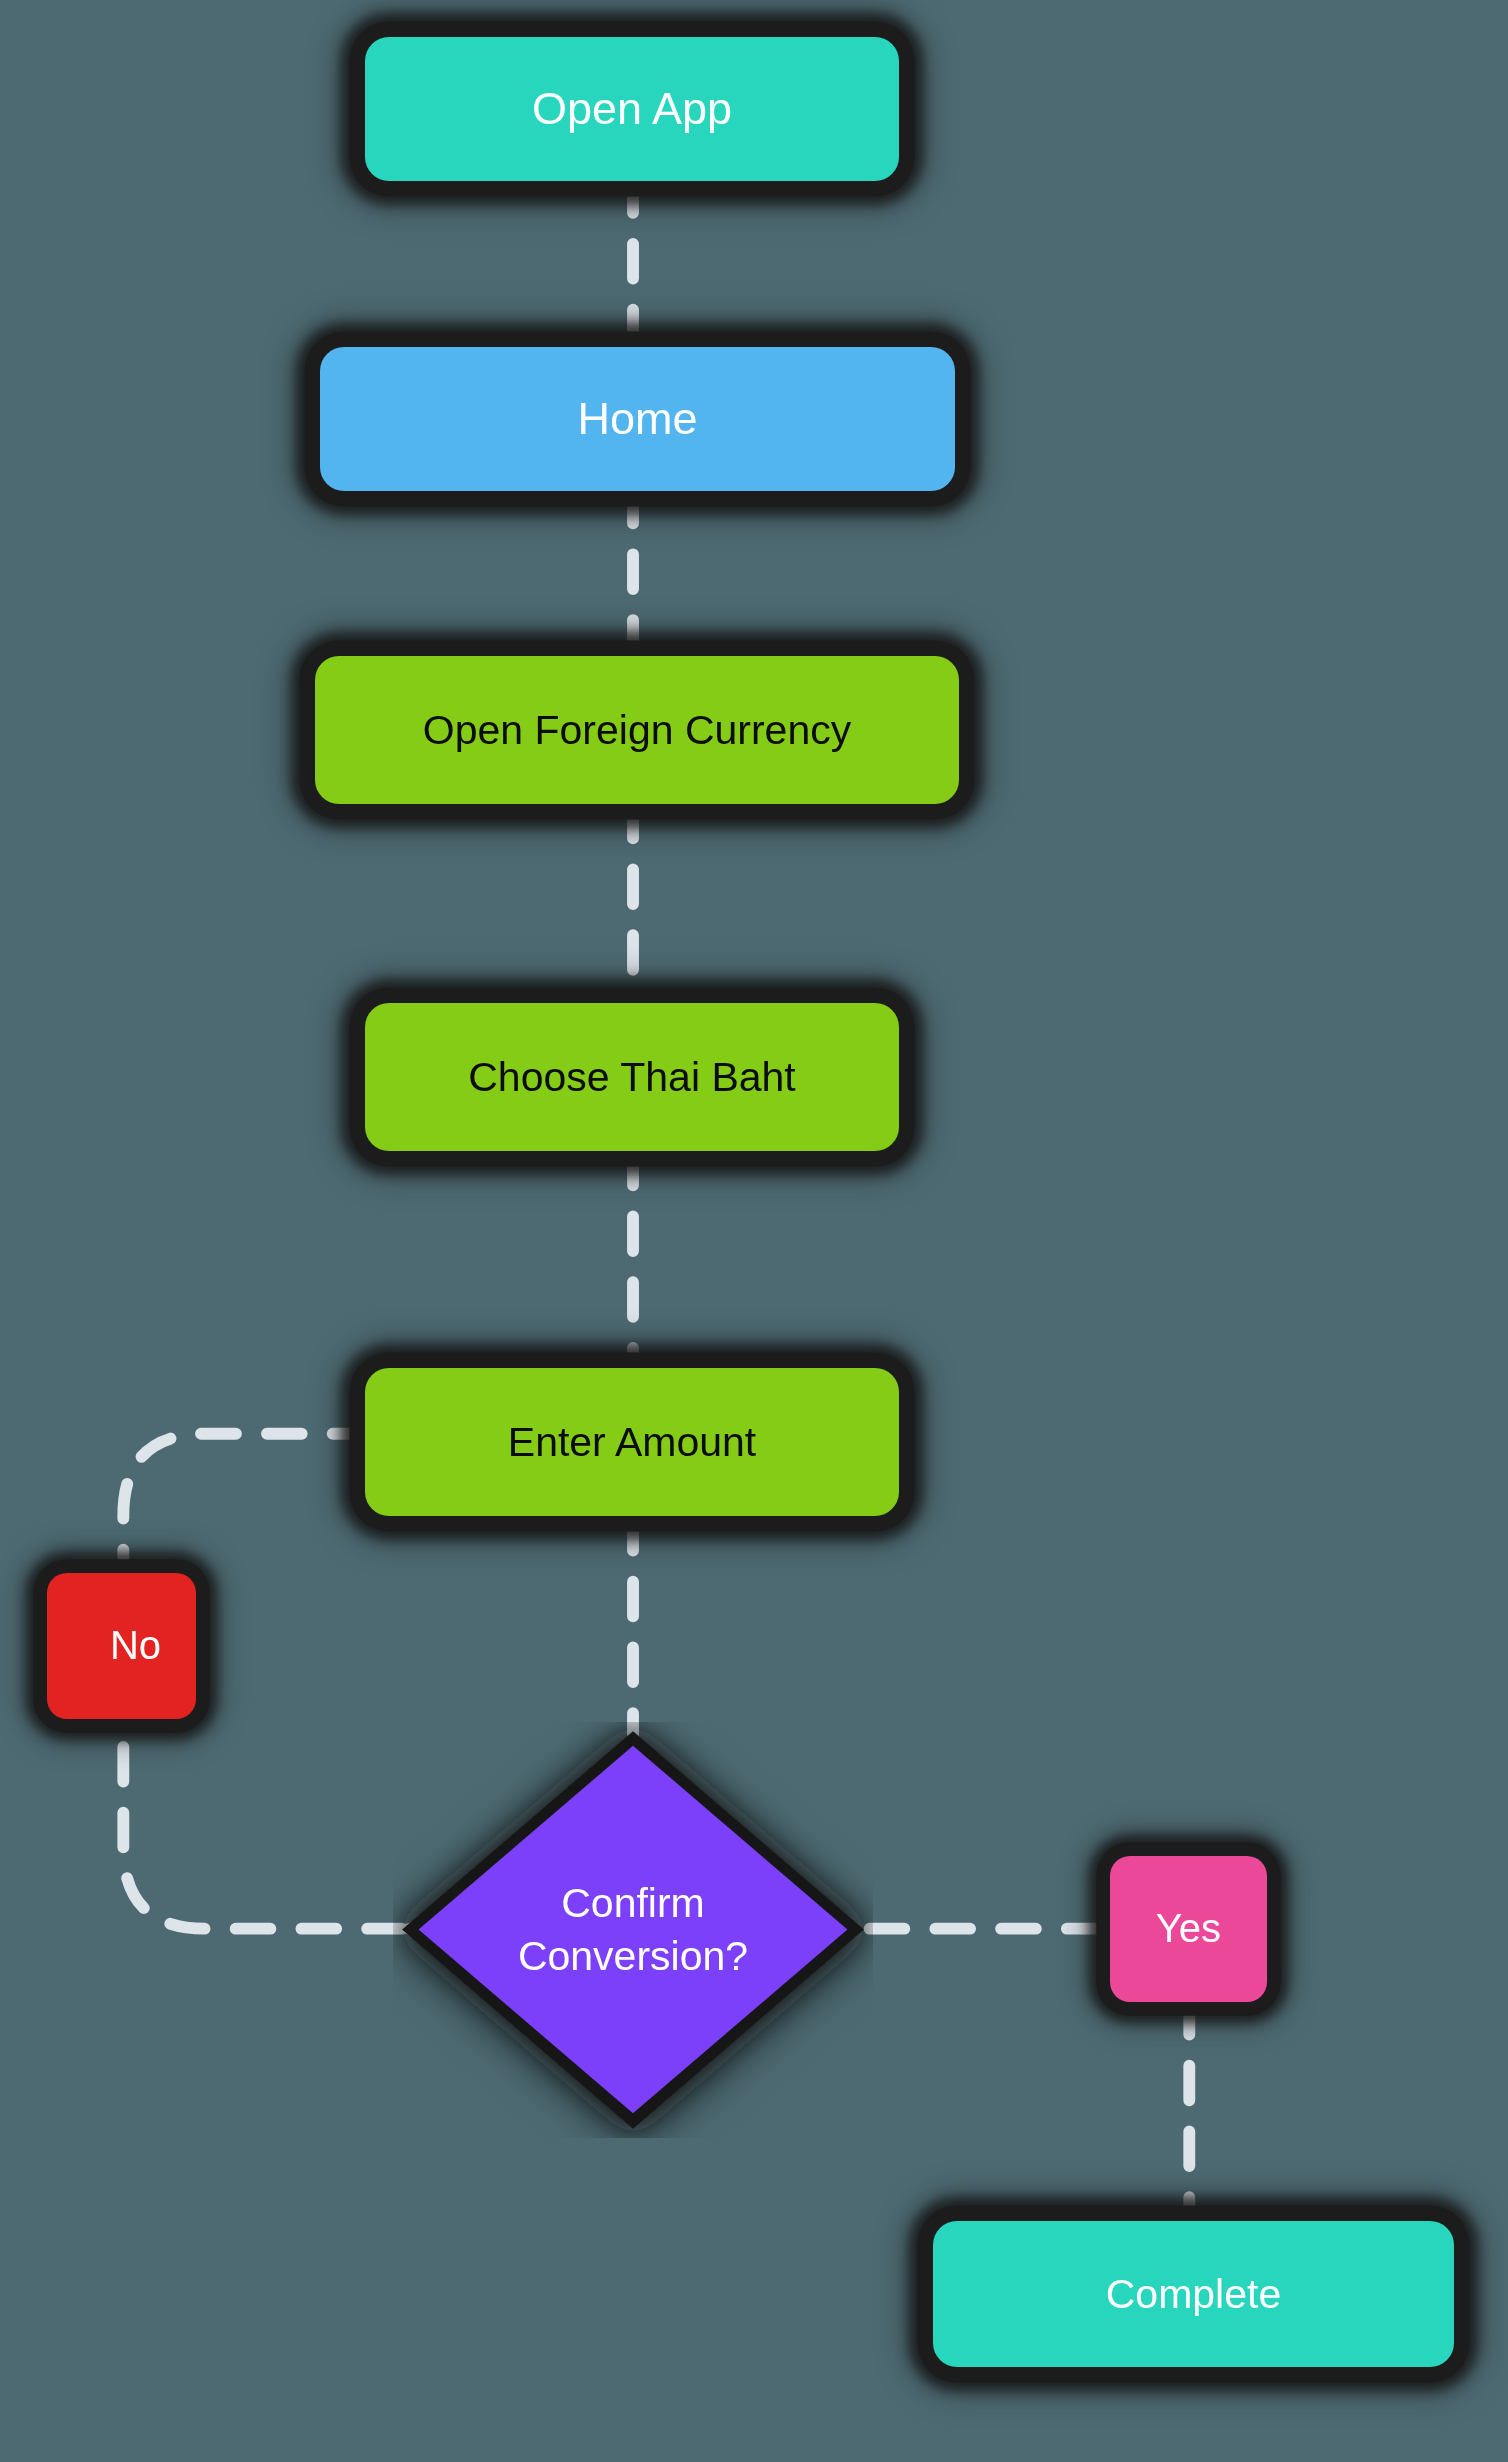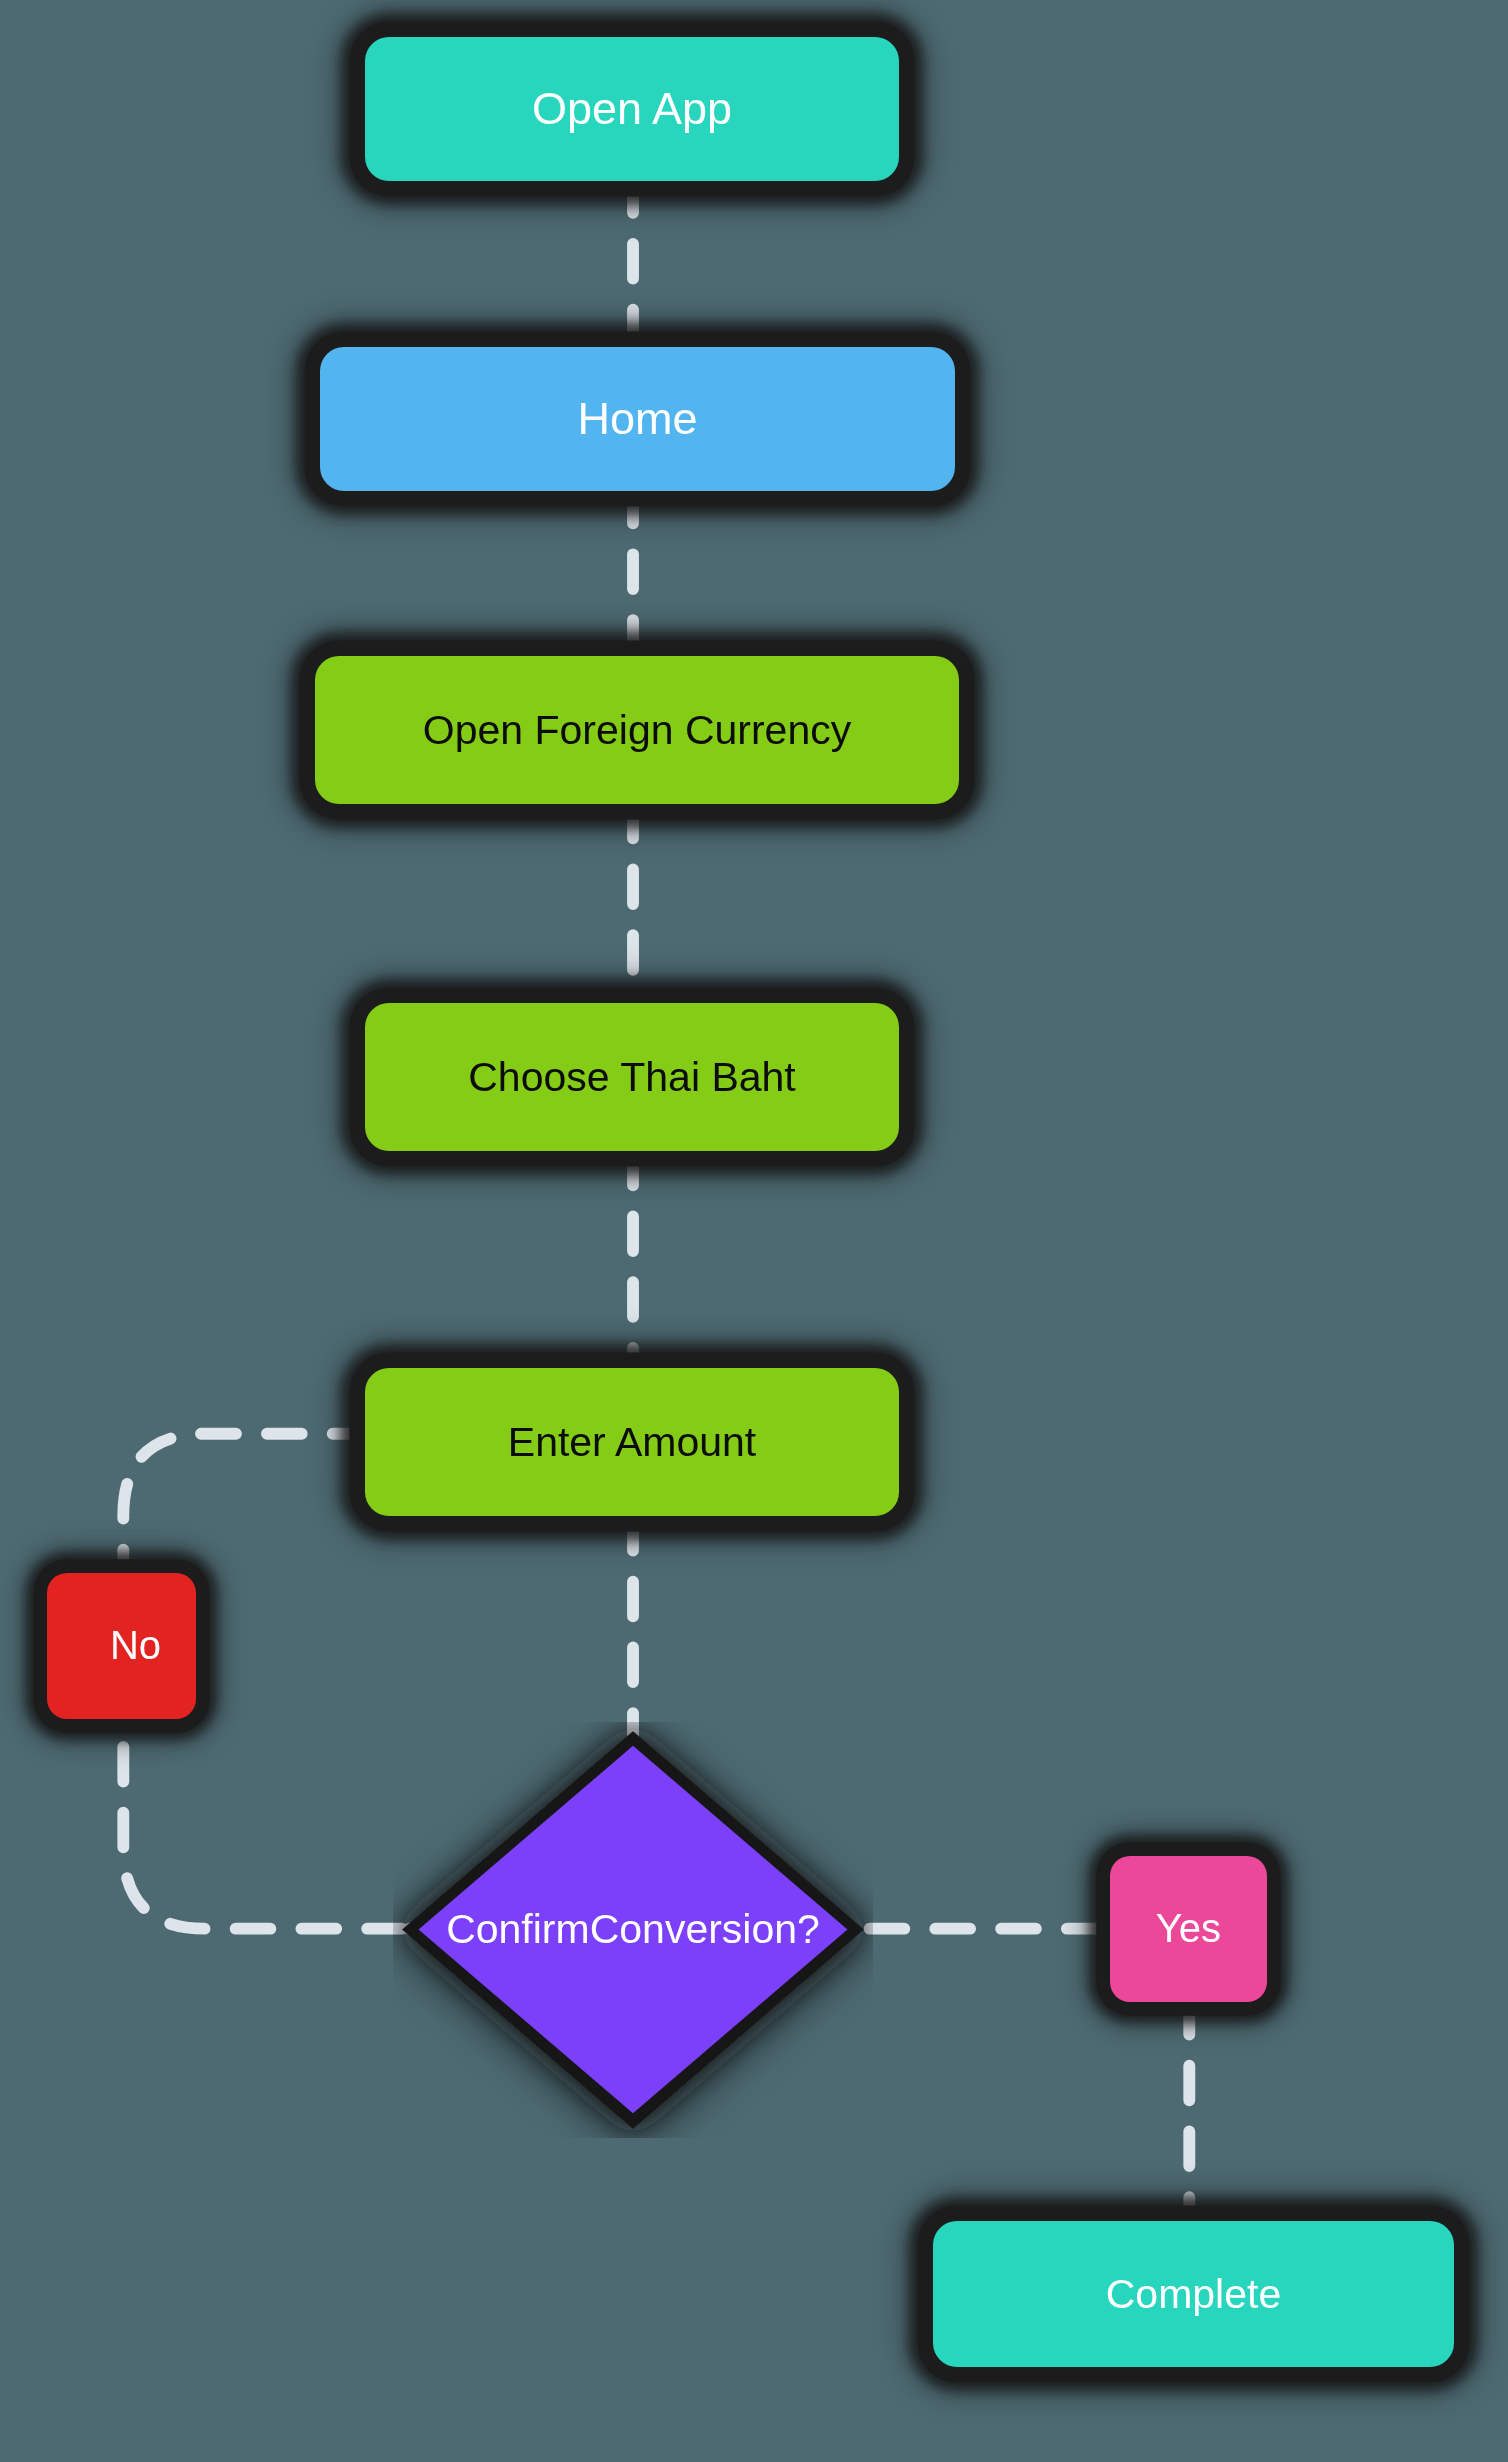--- a/index.html
+++ b/index.html
@@ -63,20 +63,21 @@
     left: 0; top: 0;
     width: 100%;
     height: 100%;
   }
   .diamond-label {
     position: absolute;
     left: 0; top: 0;
     width: 100%;
     height: 100%;
     display: flex;
+    flex-direction: column;
     align-items: center;
     justify-content: center;
     color: #ffffff;
     text-align: center;
     line-height: 1.3;
     pointer-events: none;
   }
   .t-lg  { font-size: 45px; }
   .t-md  { font-size: 41px; }
   .t-sm  { font-size: 40px; }

